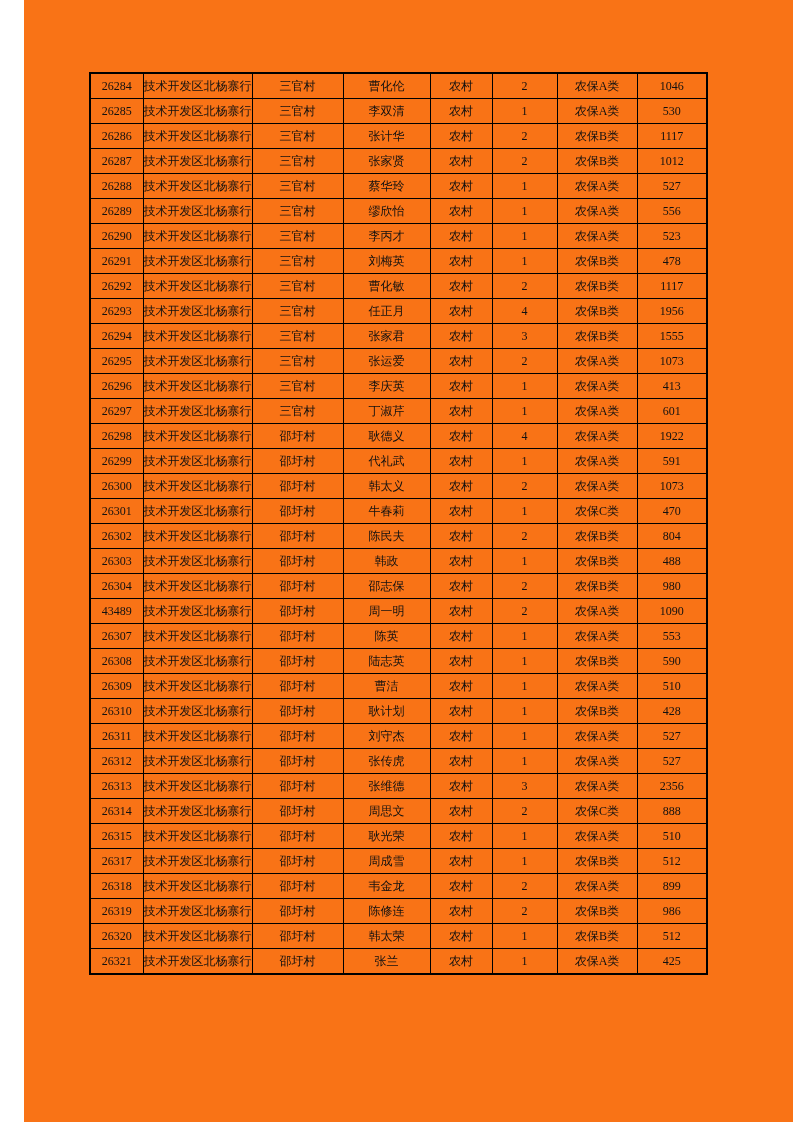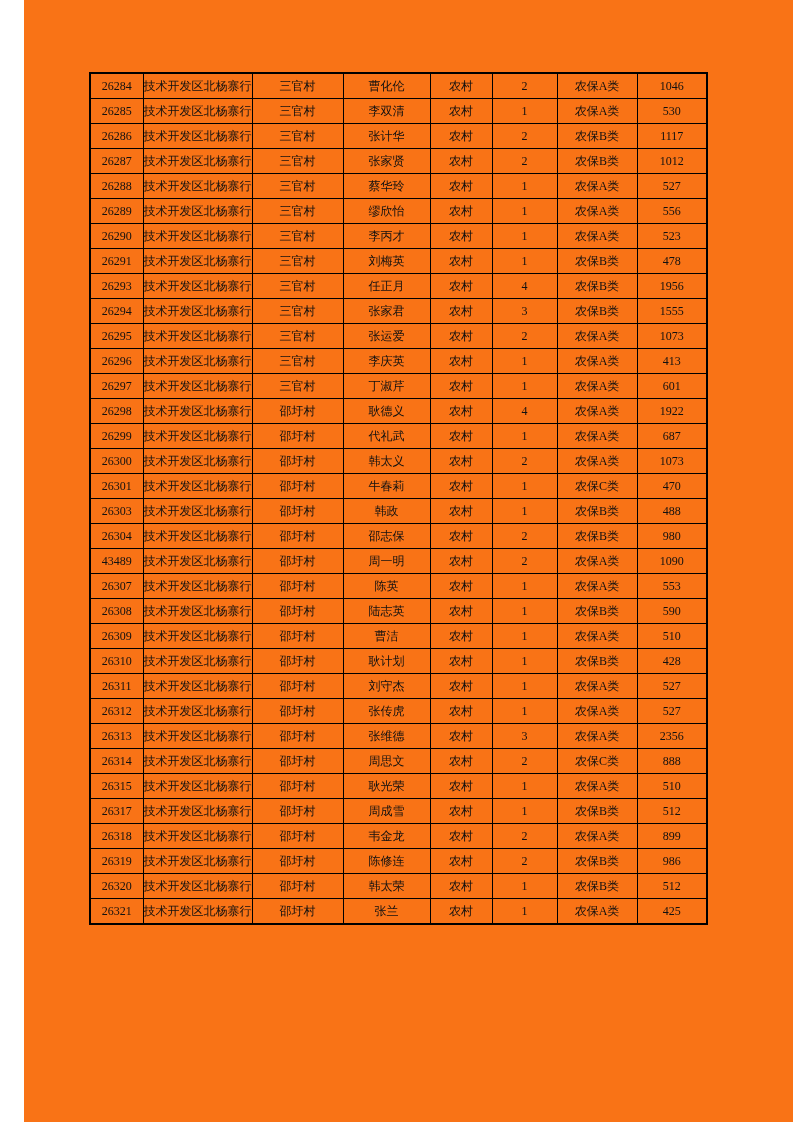--- a/index.html
+++ b/index.html
@@ -156,20 +156,32 @@
             <div class="clip-text">技术开发区北杨寨行</div>
           </td>
           <td>三官村</td>
           <td>刘梅英</td>
           <td>农村</td>
           <td>1</td>
           <td>农保B类</td>
           <td>478</td>
         </tr>
         <tr>
+          <td>26292</td>
+          <td>
+            <div class="clip-text">技术开发区北杨寨行</div>
+          </td>
+          <td>三官村</td>
+          <td>曹化敏</td>
+          <td>农村</td>
+          <td>2</td>
+          <td>农保B类</td>
+          <td>1117</td>
+        </tr>
+        <tr>
           <td>26293</td>
           <td>
             <div class="clip-text">技术开发区北杨寨行</div>
           </td>
           <td>三官村</td>
           <td>任正月</td>
           <td>农村</td>
           <td>4</td>
           <td>农保B类</td>
           <td>1956</td>
@@ -237,21 +249,21 @@
         <tr>
           <td>26299</td>
           <td>
             <div class="clip-text">技术开发区北杨寨行</div>
           </td>
           <td>邵圩村</td>
           <td>代礼武</td>
           <td>农村</td>
           <td>1</td>
           <td>农保A类</td>
-          <td>687</td>
+          <td>591</td>
         </tr>
         <tr>
           <td>26300</td>
           <td>
             <div class="clip-text">技术开发区北杨寨行</div>
           </td>
           <td>邵圩村</td>
           <td>韩太义</td>
           <td>农村</td>
           <td>2</td>
@@ -262,20 +274,32 @@
           <td>26301</td>
           <td>
             <div class="clip-text">技术开发区北杨寨行</div>
           </td>
           <td>邵圩村</td>
           <td>牛春莉</td>
           <td>农村</td>
           <td>1</td>
           <td>农保C类</td>
           <td>470</td>
+        </tr>
+        <tr>
+          <td>26302</td>
+          <td>
+            <div class="clip-text">技术开发区北杨寨行</div>
+          </td>
+          <td>邵圩村</td>
+          <td>陈民夫</td>
+          <td>农村</td>
+          <td>2</td>
+          <td>农保B类</td>
+          <td>804</td>
         </tr>
         <tr>
           <td>26303</td>
           <td>
             <div class="clip-text">技术开发区北杨寨行</div>
           </td>
           <td>邵圩村</td>
           <td>韩政</td>
           <td>农村</td>
           <td>1</td>

